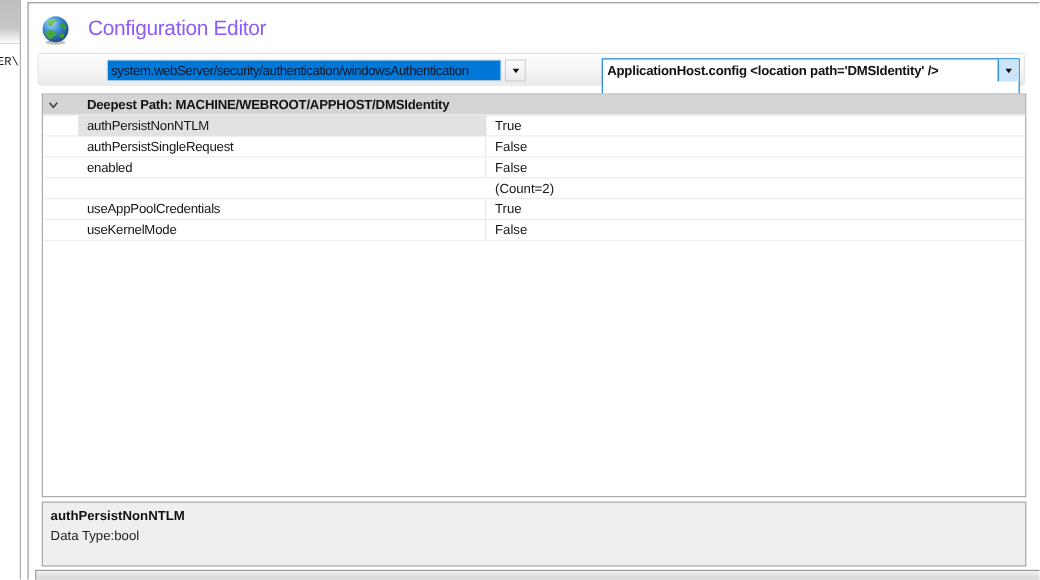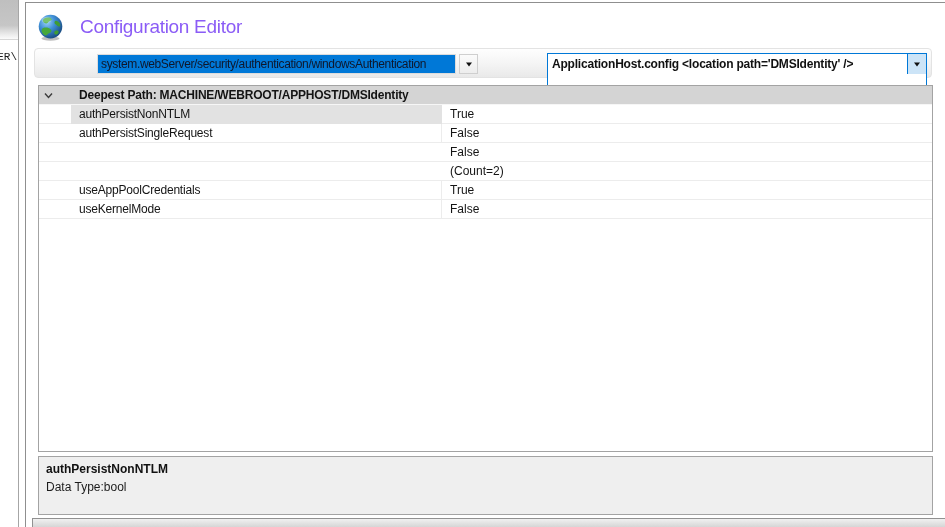--- a/index.html
+++ b/index.html
@@ -147,20 +147,21 @@
       </div>
 
       <div class="grow">
         <div class="gutter"></div>
         <div class="namecell">authPersistSingleRequest</div>
         <div class="valuecell">False</div>
       </div>
 
       <div class="grow">
         <div class="gutter"></div>
+        <div class="namecell">enabled</div>
         <div class="valuecell">False</div>
       </div>
 
 
       <div class="grow">
         <div class="gutter"></div>
         <div class="valuecell">(Count=2)</div>
       </div>
 
       <div class="grow">

